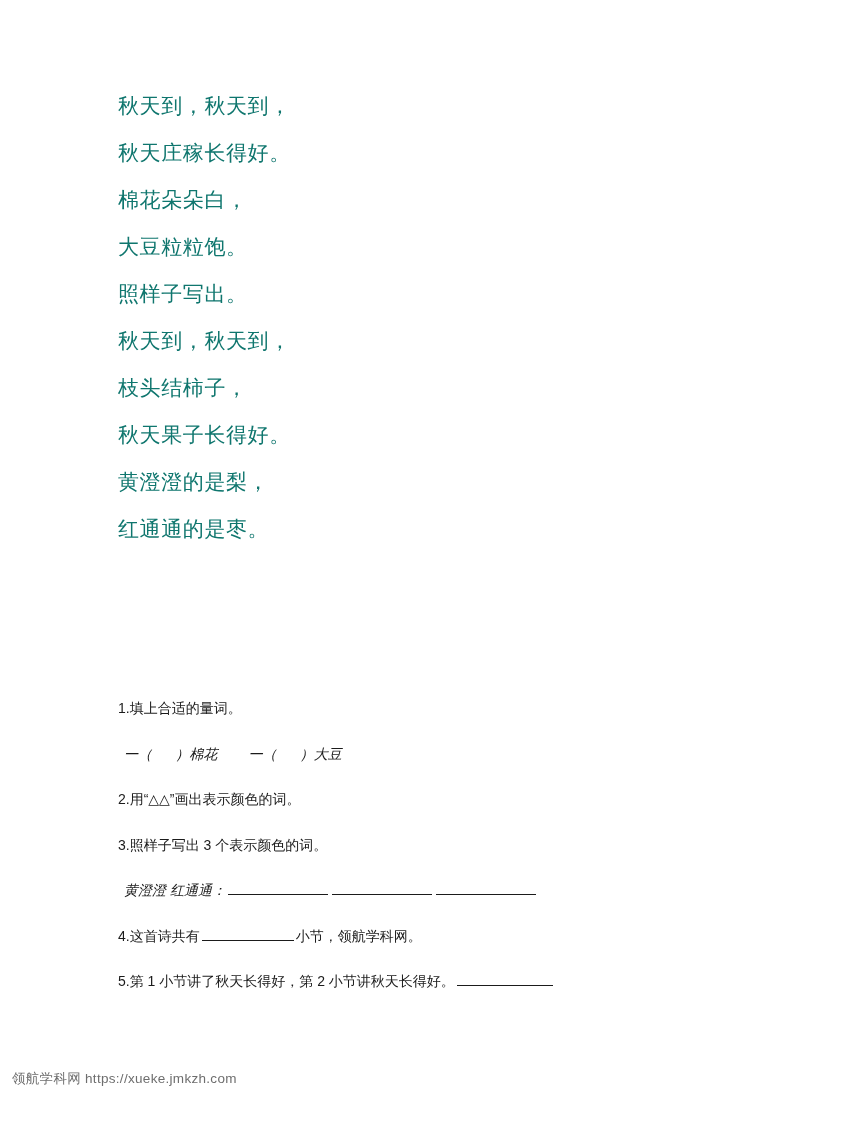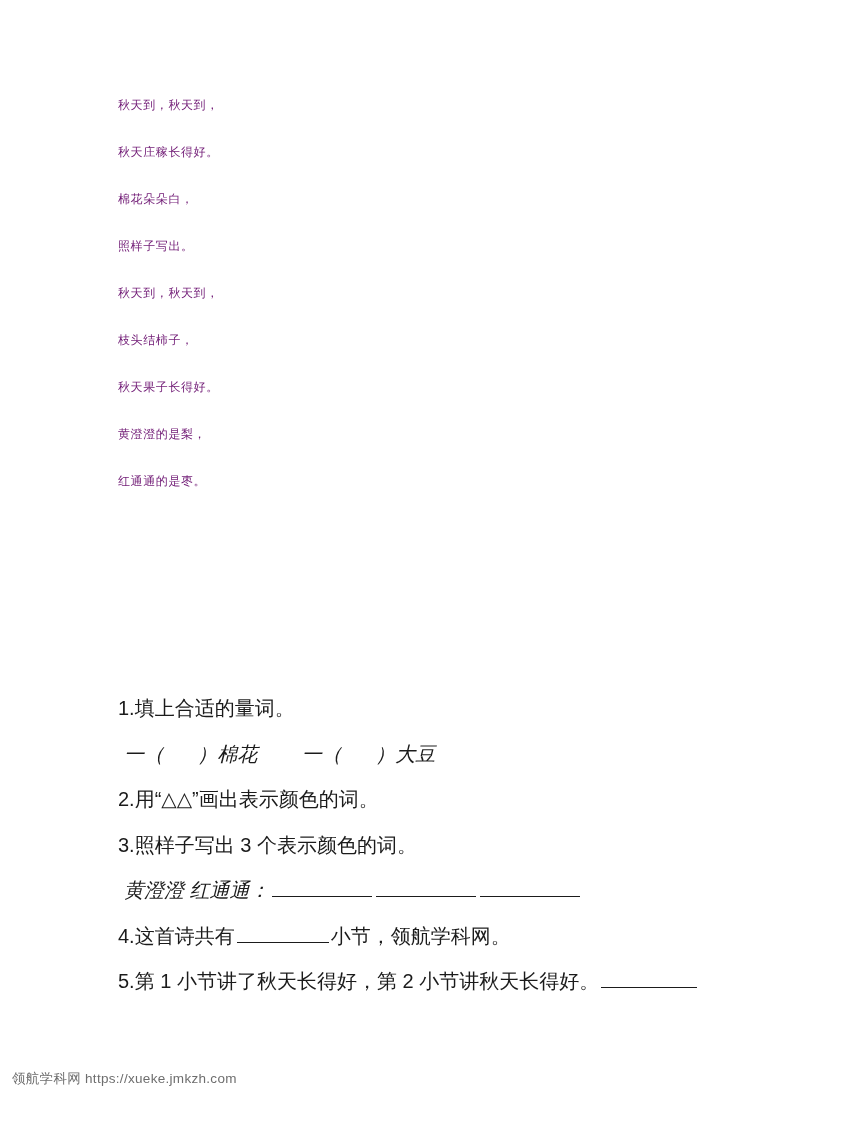--- a/index.html
+++ b/index.html
@@ -21,34 +21,34 @@
     width: 850px;
     height: 1122px;
   }
   .poem {
     position: absolute;
     left: 118px;
     top: 82px;
     width: 640px;
   }
   .poem-line {
-    font-size: 12px;
+    font-size: 21px;
     line-height: 47px;
     letter-spacing: 0.6px;
-    color: #701a75;
+    color: #0f766e;
     white-space: pre;
   }
   .questions {
     position: absolute;
     left: 118px;
     top: 686px;
     width: 660px;
   }
   .q-line {
-    font-size: 20px;
+    font-size: 14px;
     line-height: 45.5px;
     color: #1b1b1b;
     white-space: pre;
   }
   .q-line.indent {
     padding-left: 6px;
     font-style: italic;
   }
   .blank {
     display: inline-block;
@@ -72,20 +72,21 @@
 </style>
 </head>
 <body>
 
 <div class="page">
 
   <div class="poem">
     <div class="poem-line">秋天到，秋天到，</div>
     <div class="poem-line">秋天庄稼长得好。</div>
     <div class="poem-line">棉花朵朵白，</div>
+    <div class="poem-line">大豆粒粒饱。</div>
     <div class="poem-line">照样子写出。</div>
     <div class="poem-line">秋天到，秋天到，</div>
     <div class="poem-line">枝头结柿子，</div>
     <div class="poem-line">秋天果子长得好。</div>
     <div class="poem-line">黄澄澄的是梨，</div>
     <div class="poem-line">红通通的是枣。</div>
   </div>
 
   <div class="questions">
 

